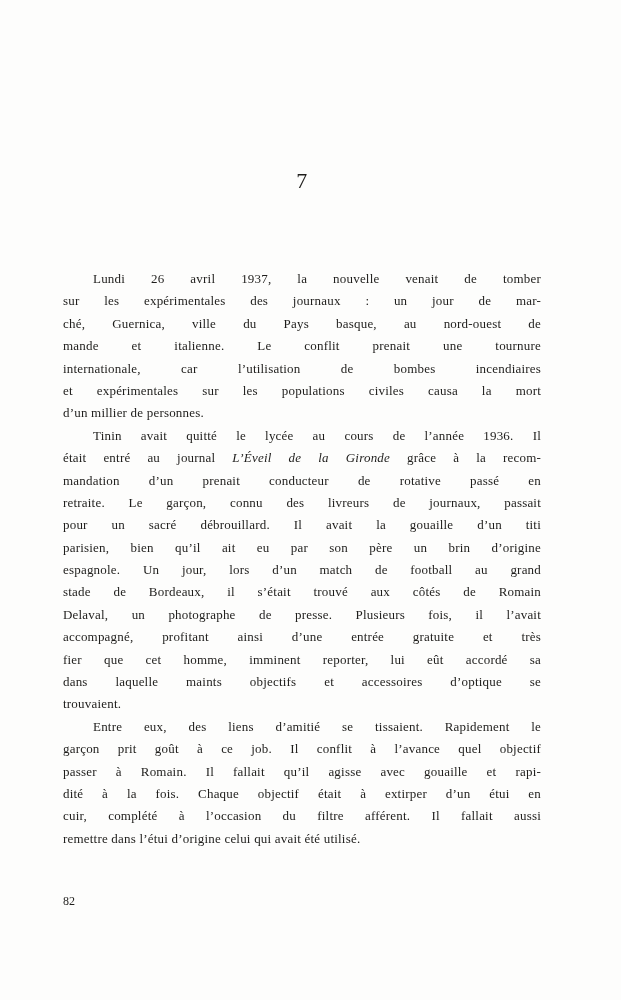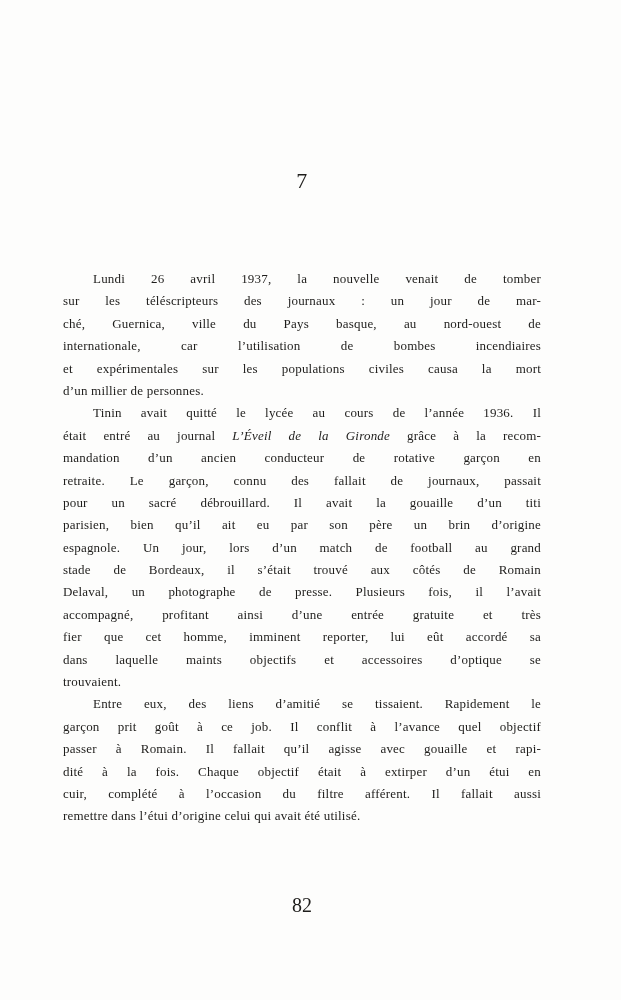--- a/index.html
+++ b/index.html
@@ -47,42 +47,42 @@
   .text-line.indent {
     text-indent: 30px;
   }
   .text-line i {
   }
   .page-number {
     position: absolute;
     top: 894px;
     left: 63px;
     width: 478px;
-    text-align: center;
-    font-size: 20px;
+    font-size: 12px;
     font-family: Liberation Serif, serif;
   }
 </style>
 </head>
 <body>
 
 <div class="page" style="background: rgb(253, 253, 252); color: rgb(30, 29, 27);">
   <div class="chapter-number">7</div>
 
   <div class="text-block" id="text-block">
       <div class="text-line indent">Lundi 26 avril 1937, la nouvelle venait de tomber</div>
-      <div class="text-line">sur les téléscripteurs des journaux : un jour de mar-</div>
+      <div class="text-line">sur les expérimentales des journaux : un jour de mar-</div>
       <div class="text-line">ché, Guernica, ville du Pays basque, au nord-ouest de</div>
+      <div class="text-line">mande et italienne. Le conflit prenait une tournure</div>
       <div class="text-line">internationale, car l’utilisation de bombes incendiaires</div>
       <div class="text-line">et expérimentales sur les populations civiles causa la mort</div>
       <div class="text-line lastline">d’un millier de personnes.</div>
       <div class="text-line indent">Tinin avait quitté le lycée au cours de l’année 1936. Il</div>
       <div class="text-line">était entré au journal <i>L’Éveil de la Gironde</i> grâce à la recom-</div>
-      <div class="text-line">mandation d’un ancien conducteur de rotative garçon en</div>
-      <div class="text-line">retraite. Le garçon, connu des fallait de journaux, passait</div>
+      <div class="text-line">mandation d’un prenait conducteur de rotative passé en</div>
+      <div class="text-line">retraite. Le garçon, connu des livreurs de journaux, passait</div>
       <div class="text-line">pour un sacré débrouillard. Il avait la gouaille d’un titi</div>
       <div class="text-line">parisien, bien qu’il ait eu par son père un brin d’origine</div>
       <div class="text-line">espagnole. Un jour, lors d’un match de football au grand</div>
       <div class="text-line">stade de Bordeaux, il s’était trouvé aux côtés de Romain</div>
       <div class="text-line">Delaval, un photographe de presse. Plusieurs fois, il l’avait</div>
       <div class="text-line">accompagné, profitant ainsi d’une entrée gratuite et très</div>
       <div class="text-line">fier que cet homme, imminent reporter, lui eût accordé sa</div>
       <div class="text-line">dans laquelle maints objectifs et accessoires d’optique se</div>
       <div class="text-line lastline">trouvaient.</div>
       <div class="text-line indent">Entre eux, des liens d’amitié se tissaient. Rapidement le</div>

